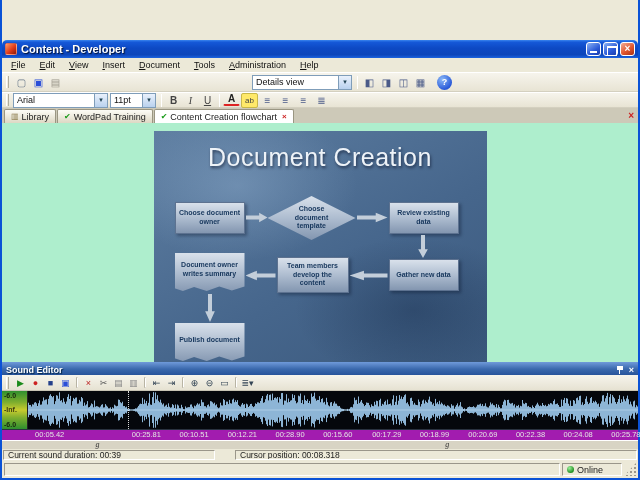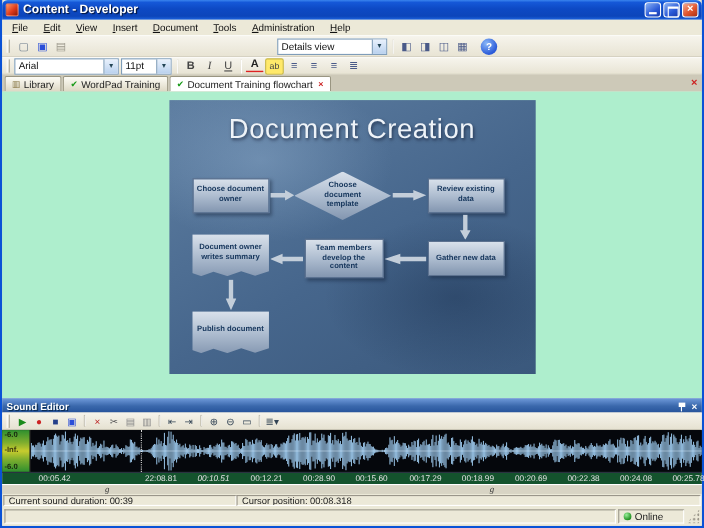--- a/index.html
+++ b/index.html
@@ -6,21 +6,21 @@
     font-family:"Liberation Sans",sans-serif;}
   *{box-sizing:border-box;}
 
   .window{width:640px;height:480px;display:flex;flex-direction:column;
     background:#ece9d8;border-left:2px solid #0a52d6;border-right:2px solid #0a52d6;
     border-bottom:2px solid #0a52d6;}
 
   
   .titlebar{height:18px;flex:0 0 18px;display:flex;align-items:center;padding:0 3px;
     background:linear-gradient(180deg,#3a85ee 0%,#1558d8 12%,#0d49c4 45%,#0c45ba 82%,#1c64e0 100%);
-    border-radius:5px 5px 0 0;}
+    border-radius:5px 5px 0 0;margin-top:40px;}
   .app-icon{width:12px;height:12px;margin-right:4px;border-radius:2px;
     background:linear-gradient(135deg,#ff9a66 0%,#e03a1a 55%,#8a1a08 100%);border:1px solid #fff4;}
   .title-text{color:#fff;font-size:11px;font-weight:bold;text-shadow:1px 1px 1px #013;flex:1;
     white-space:nowrap;overflow:hidden;}
   .wbtn{width:15px;height:14px;margin-left:2px;border:1px solid #fff;border-radius:3px;
     background:linear-gradient(145deg,#8ab2f4 0%,#2a5ad8 60%,#1a3aa8 100%);
     position:relative;display:flex;align-items:center;justify-content:center;color:#fff;font-size:10px;line-height:1;}
   .wbtn.min::after{content:"";position:absolute;left:3px;bottom:2px;width:7px;height:2px;background:#fff;}
   .wbtn.max::after{content:"";position:absolute;left:3px;top:3px;width:8px;height:7px;border:1px solid #fff;border-top-width:2px;}
   .wbtn.close{background:linear-gradient(145deg,#f4ae96 0%,#e2562e 55%,#a83014 100%);font-weight:bold;}
@@ -119,28 +119,28 @@
     background:linear-gradient(180deg,#2e8f2e 0%,#7fae2e 30%,#c8cc2e 50%,#7fae2e 70%,#2e8f2e 100%);
     border-right:1px solid #222;}
   .sl{position:absolute;left:2px;font-size:7px;font-weight:bold;color:#18260f;}
   .sl.top{top:1px;}
   .sl.mid{top:15px;color:#3a3a10;}
   .sl.bot{bottom:1px;}
   .wave{flex:1 1 auto;position:relative;}
   .wave svg{position:absolute;left:0;top:0;}
   .wcursor{position:absolute;top:0;bottom:0;width:0;border-left:1px dotted #fff;opacity:0.85;z-index:2;}
 
-  .ruler{height:11px;flex:0 0 11px;background:#14532d;border-top:1px solid #2a3240;position:relative;}
+  .ruler{height:11px;flex:0 0 11px;background:#a21caf;border-top:1px solid #2a3240;position:relative;}
   .rlabel{position:absolute;bottom:1px;transform:translateX(-50%);font-size:7.5px;color:#e4e4e4;white-space:nowrap;}
 
   .markerbar{height:9px;flex:0 0 9px;background:#d8d4c4;border-top:1px solid #fff;position:relative;}
   .marker{position:absolute;top:-1px;transform:translateX(-50%);font-size:8px;font-style:italic;
     font-family:"Liberation Serif",serif;color:#333;line-height:9px;}
 
-  .snd-status{height:12px;flex:0 0 12px;background:#ece9d8;display:flex;align-items:stretch;padding:1px 1px;gap:0;}
+  .snd-status{height:12px;flex:0 0 12px;background:#ece9d8;display:flex;align-items:stretch;padding:1px 1px;gap:20px;}
   .scell{border:1px solid;border-color:#9a968a #fff #fff #9a968a;padding:0 4px;display:flex;align-items:center;
     font-size:8.5px;color:#222;white-space:nowrap;overflow:hidden;}
   .scell.c1{width:212px;flex:0 0 212px;}
   .scell.c2{flex:1 1 auto;text-align:center;}
 
   .appstatus{height:17px;flex:0 0 17px;background:#ece9d8;display:flex;align-items:stretch;padding:2px 2px;gap:2px;}
   .acell{border:1px solid;border-color:#9a968a #fff #fff #9a968a;display:flex;align-items:center;
     font-size:9px;color:#222;padding:0 4px;}
   .acell.main{flex:1 1 auto;}
   .acell.online{flex:0 0 60px;gap:3px;}
@@ -240,21 +240,21 @@
       </span>
 
       <span class="tab">
         <span class="tab-ico" style="color: rgb(24, 154, 24);">✔</span>
         <span>WordPad Training</span>
 
       </span>
 
       <span class="tab active">
         <span class="tab-ico" style="color: rgb(24, 154, 24);">✔</span>
-        <span>Document Training flowchart</span>
+        <span>Content Creation flowchart</span>
         <span class="tab-close">×</span>
       </span>
     </div>
 
   <div class="content">
     <div class="slide">
       <div class="slide-title">Document Creation</div>
 
       <div class="fnode n-owner">Choose document owner</div>
       <div class="fnode diamond n-template">Choose document template</div>
@@ -927,22 +927,22 @@
           </g>
           <rect y="18.5" width="610" height="1" fill="#d8ecfa" opacity="0.45"></rect>
         </svg>
       <div class="wcursor" style="left: 16.4%;"></div>
     </div>
   </div>
 
   <div class="ruler">
 
   <span class="rlabel" style="left: 7.5%;">00:05.42</span>
-      <span class="rlabel" style="left: 22.7%;">22:08.81</span>
-      <span class="rlabel" style="left: 30.2%; font-style: italic;">00:10.51</span>
+      <span class="rlabel" style="left: 22.7%;">00:25.81</span>
+      <span class="rlabel" style="left: 30.2%;">00:10.51</span>
       <span class="rlabel" style="left: 37.8%;">00:12.21</span>
       <span class="rlabel" style="left: 45.3%;">00:28.90</span>
       <span class="rlabel" style="left: 52.8%;">00:15.60</span>
       <span class="rlabel" style="left: 60.5%;">00:17.29</span>
       <span class="rlabel" style="left: 68%;">00:18.99</span>
       <span class="rlabel" style="left: 75.6%;">00:20.69</span>
       <span class="rlabel" style="left: 83.1%;">00:22.38</span>
       <span class="rlabel" style="left: 90.6%;">00:24.08</span>
       <span class="rlabel" style="left: 98.1%;">00:25.78</span>
     </div>

